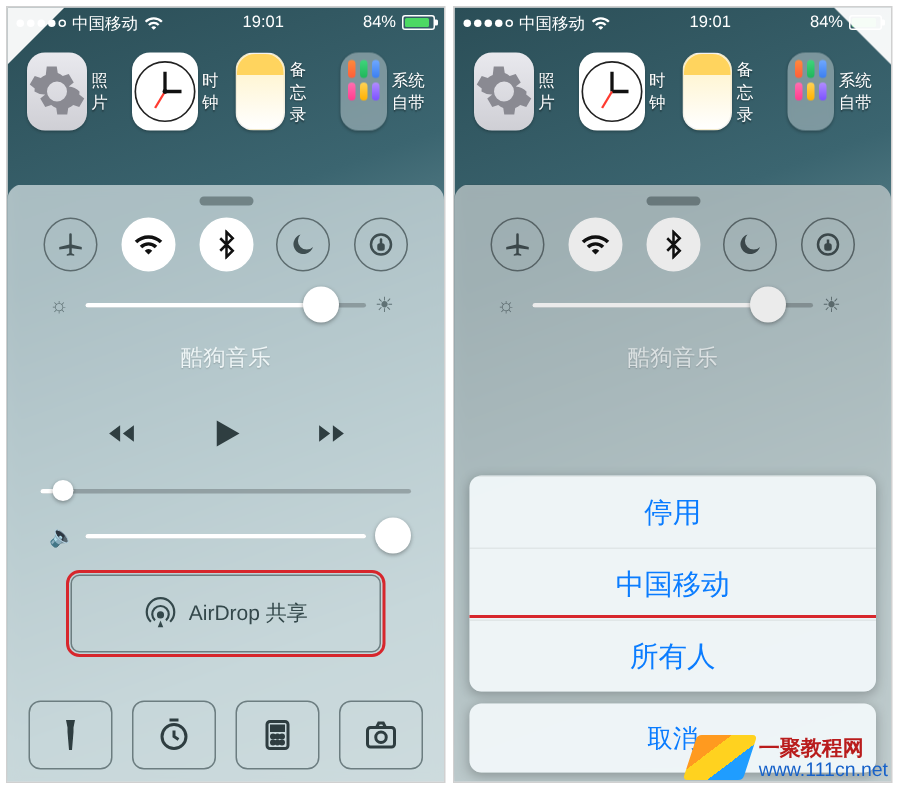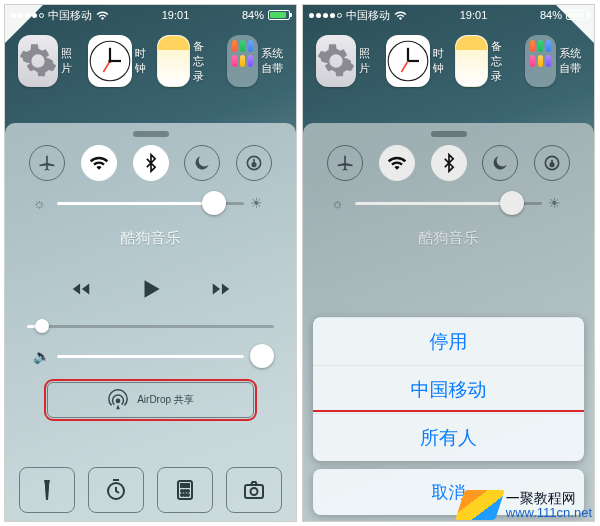--- a/index.html
+++ b/index.html
@@ -46,37 +46,37 @@
   
   .slider{position:relative;height:24px;display:flex;align-items:center;margin:6px 8px}
   .slider .track{flex:1;height:3px;background:rgba(0,0,0,.22);border-radius:2px;position:relative}
   .slider .track .prog{position:absolute;left:0;top:0;bottom:0;background:#fff;border-radius:2px}
   .slider .knob{position:absolute;top:50%;width:24px;height:24px;background:#fff;border-radius:50%;transform:translate(-50%,-50%);box-shadow:0 1px 3px rgba(0,0,0,.35)}
   .slider .icon{width:18px;color:#607275;margin:0 6px;flex:none;font-size:14px}
   .nowplaying{text-align:center;color:#eef5f6;font-size:15px;margin:14px 0 28px;text-shadow:0 1px 1px rgba(0,0,0,.2)}
   .media{display:flex;align-items:center;justify-content:center;gap:46px;margin-bottom:8px;color:#2f3e41}
   .media svg{width:22px;height:22px}
   .media .play svg{width:26px;height:26px}
-  .airdrop{margin:14px 28px 0;height:36px;border:1.2px solid #6c7d80;border-radius:6px;display:flex;align-items:center;justify-content:center;gap:8px;color:#34484b;font-size:10px}
+  .airdrop{margin:14px 28px 0;height:52px;border:1.2px solid #6c7d80;border-radius:6px;display:flex;align-items:center;justify-content:center;gap:8px;color:#34484b;font-size:14px}
   .hl{outline:2px solid #d7262c;outline-offset:1px}
   .quick{position:absolute;left:14px;right:14px;bottom:8px;display:flex;justify-content:space-between}
   .qb{width:56px;height:46px;border:1.2px solid #6c7d80;border-radius:8px;display:flex;align-items:center;justify-content:center;color:#2e3d40}
   .qb svg{width:24px;height:24px}
   
   .faded .cc{filter:brightness(.92) saturate(.9)}
   .sheet{position:absolute;left:10px;right:10px;bottom:6px;z-index:30}
   .sheet .panel{background:rgba(240,246,248,.97);border-radius:8px;overflow:hidden;box-shadow:0 2px 8px rgba(0,0,0,.25)}
   .sheet .msg{padding:12px 18px;text-align:center;font-size:12.5px;color:#7a7f83;line-height:1.5;border-bottom:1px solid rgba(0,0,0,.08)}
   .sheet .opt{height:48px;display:flex;align-items:center;justify-content:center;font-size:19px;color:#0a7cff;border-top:1px solid rgba(0,0,0,.06)}
   .sheet .cancel{margin-top:8px;height:46px;border-radius:8px;background:rgba(240,246,248,.97);display:flex;align-items:center;justify-content:center;font-size:17px;color:#0a7cff;box-shadow:0 2px 8px rgba(0,0,0,.25)}
   
   .wm{position:absolute;right:8px;bottom:6px;z-index:70;display:flex;align-items:center;gap:6px}
   .wm .logo{width:40px;height:30px;background:linear-gradient(135deg,#ff9a1f 0 33%,#ffd21f 33% 66%,#1f9dff 66%);transform:skewX(-18deg);border-radius:3px}
   .wm .txt{display:flex;flex-direction:column;line-height:1.05}
-  .wm .cn{font-size:14px;color:#0f172a;font-weight:400}
+  .wm .cn{font-size:14px;color:#b91c1c;font-weight:700}
   .wm .url{font-size:13px;color:#1661c9}
   .triL,.triR{position:absolute;top:0;width:0;height:0;z-index:60}
   .triL{left:0;border-top:38px solid rgba(255,255,255,.95);border-right:38px solid transparent}
   .triR{right:0;border-top:38px solid rgba(255,255,255,.95);border-left:38px solid transparent}
 </style>
 </head>
 <body>
 
 <div class="stage">
 

